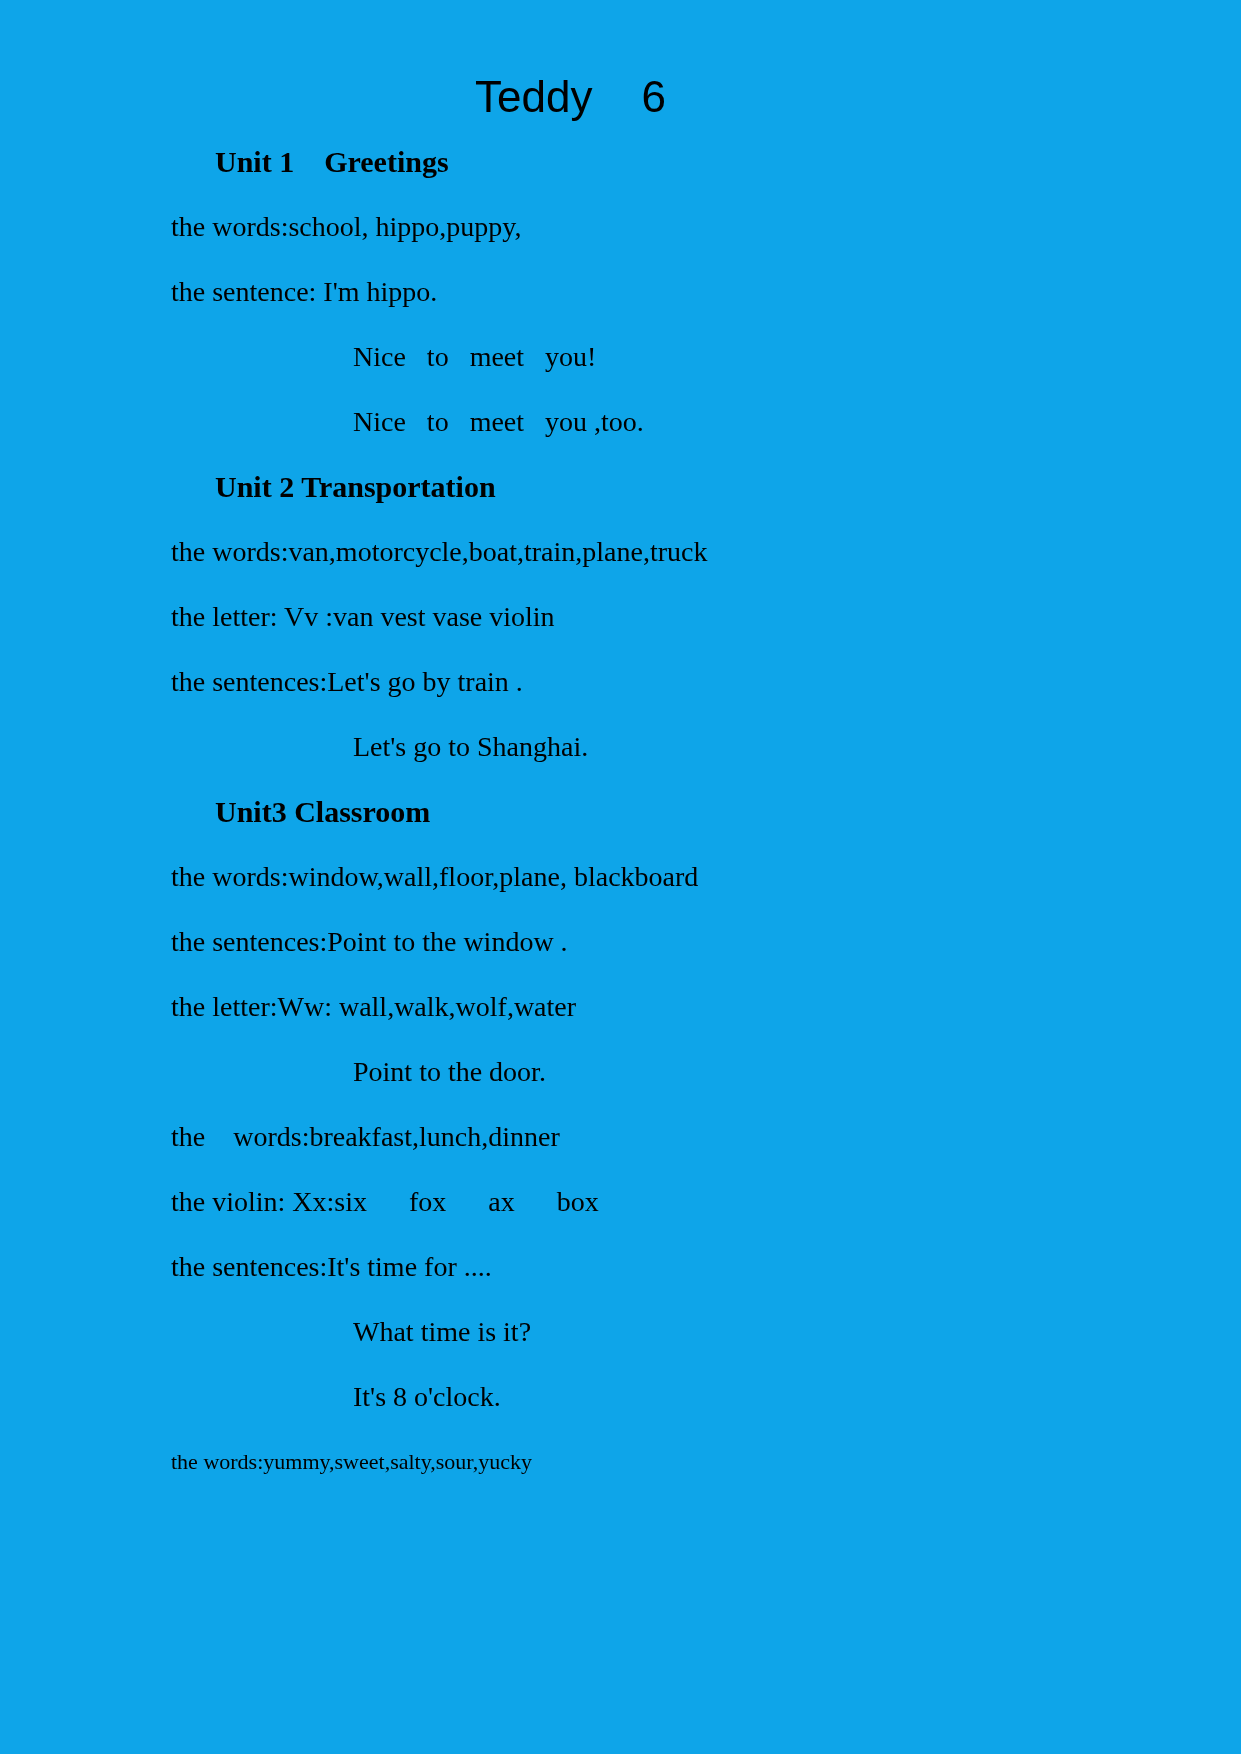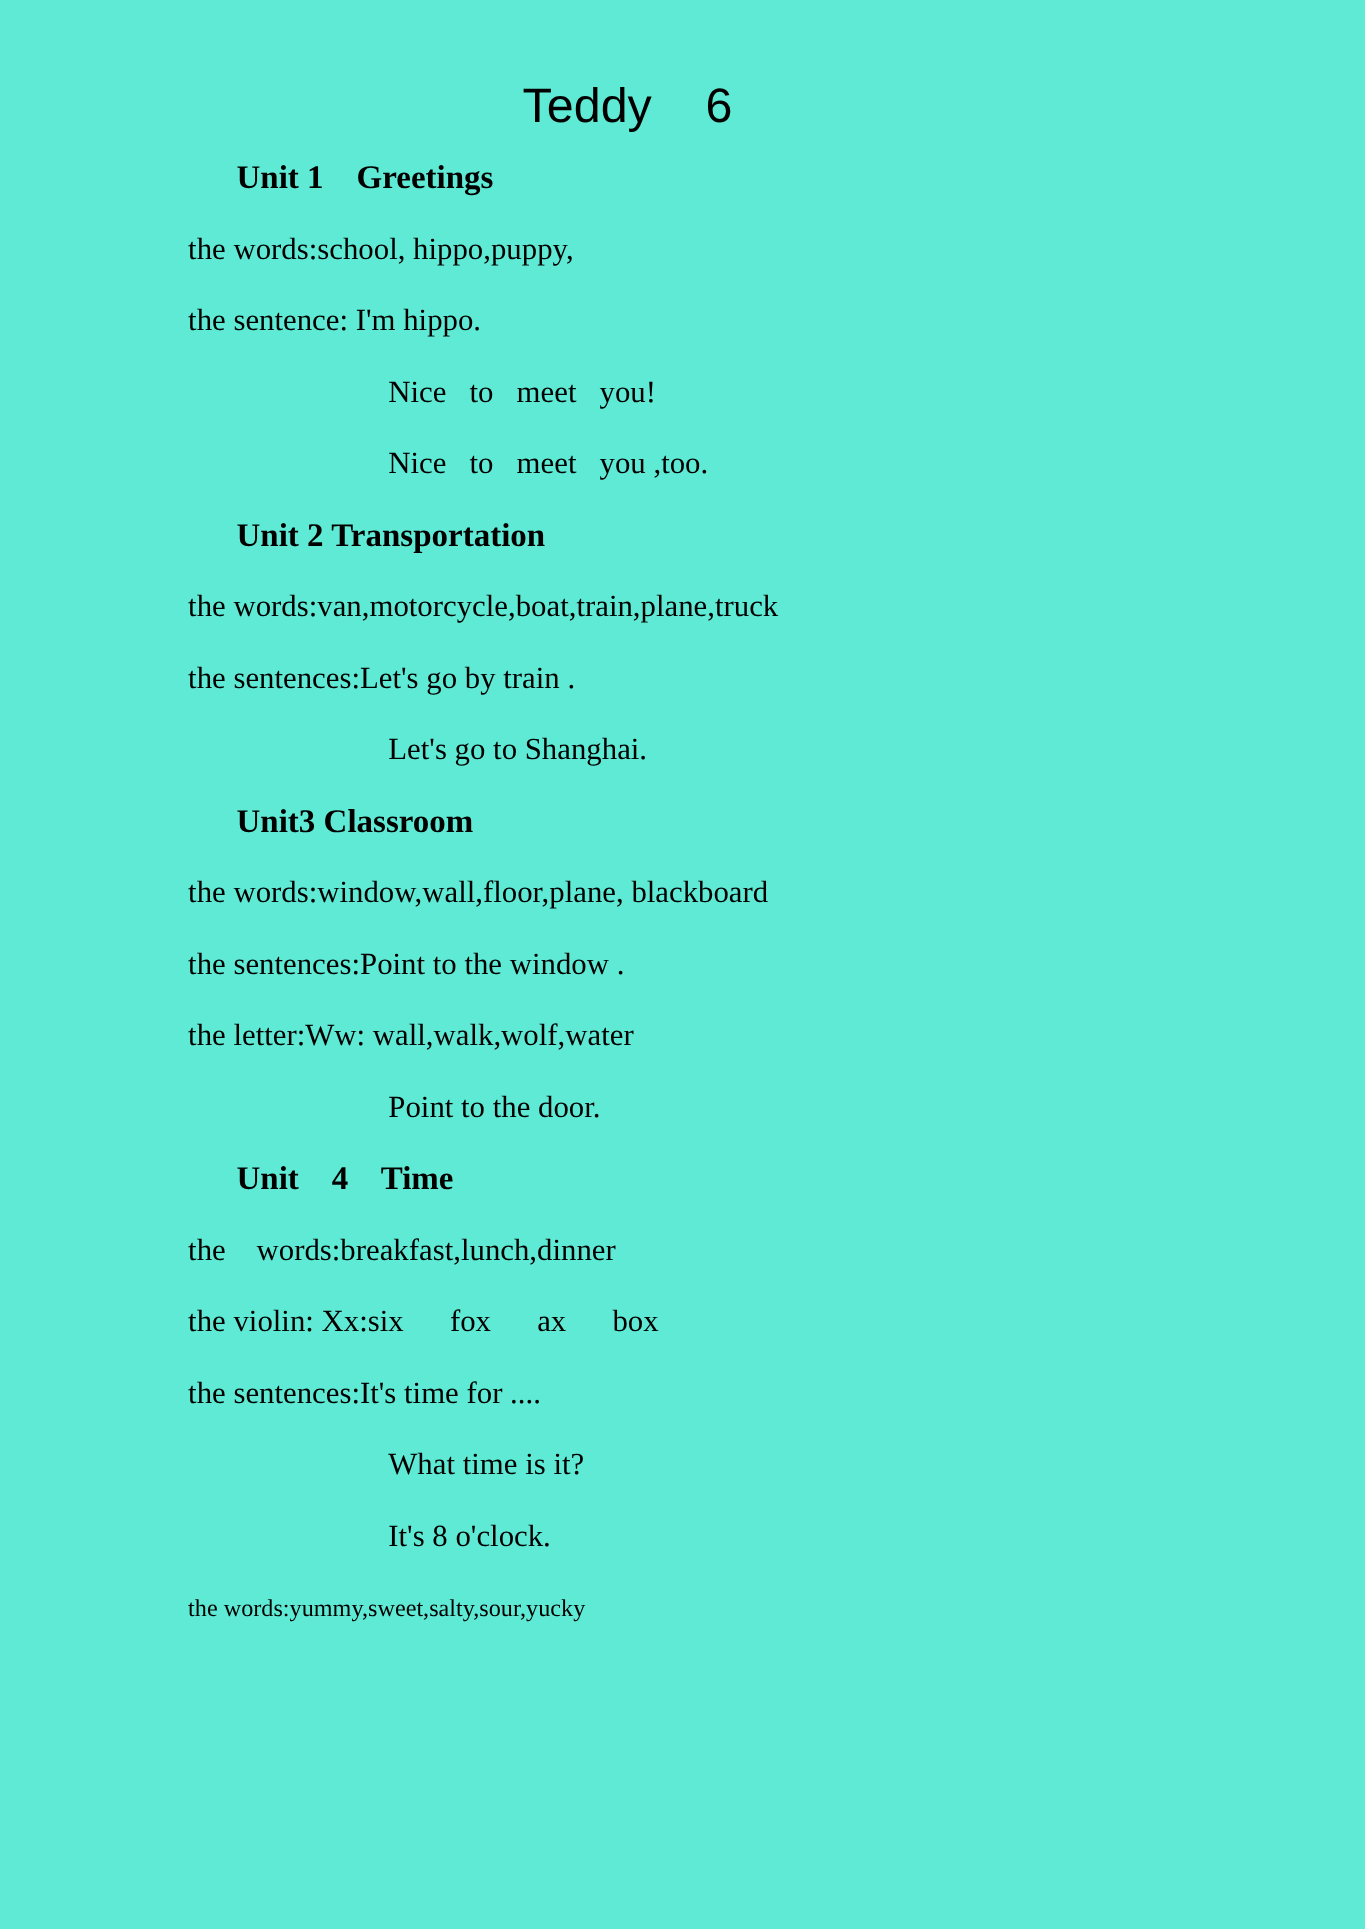--- a/index.html
+++ b/index.html
@@ -4,21 +4,21 @@
   <style>
     html, body {
       margin: 0;
       padding: 0;
       background: #ffffff;
     }
     .page {
       position: relative;
       width: 1241px;
       height: 1754px;
-      background: #5eead4;
+      background: #0ea5e9;
       color: #000000;
       box-sizing: border-box;
       padding-top: 64px;
       overflow: hidden;
     }
     .line {
       height: 65px;
       line-height: 65px;
       padding-left: 171px;
       white-space: pre-wrap;
@@ -52,30 +52,30 @@
   <div class="line title">Teddy    6</div>
 
   <div class="line heading">Unit 1    Greetings</div>
   <div class="line lg">the words:school, hippo,puppy,</div>
   <div class="line lg">the sentence: I'm hippo.</div>
   <div class="line lg indent">Nice   to   meet   you!</div>
   <div class="line lg indent">Nice   to   meet   you ,too.</div>
 
   <div class="line heading">Unit 2 Transportation</div>
   <div class="line lg">the words:van,motorcycle,boat,train,plane,truck</div>
+  <div class="line lg">the letter: Vv :van vest vase violin</div>
   <div class="line lg">the sentences:Let's go by train .</div>
   <div class="line lg indent">Let's go to Shanghai.</div>
 
   <div class="line heading">Unit3 Classroom</div>
   <div class="line sm">the words:window,wall,floor,plane, blackboard</div>
   <div class="line sm">the sentences:Point to the window .</div>
   <div class="line sm">the letter:Ww: wall,walk,wolf,water</div>
   <div class="line sm indent">Point to the door.</div>
 
-  <div class="line heading">Unit    4    Time</div>
   <div class="line sm">the    words:breakfast,lunch,dinner</div>
   <div class="line sm">the violin: Xx:six      fox      ax      box</div>
   <div class="line sm">the sentences:It's time for ....</div>
   <div class="line sm indent">What time is it?</div>
   <div class="line sm indent">It's 8 o'clock.</div>
 
   <div class="line md">the words:yummy,sweet,salty,sour,yucky</div>
 
 </div>
 

